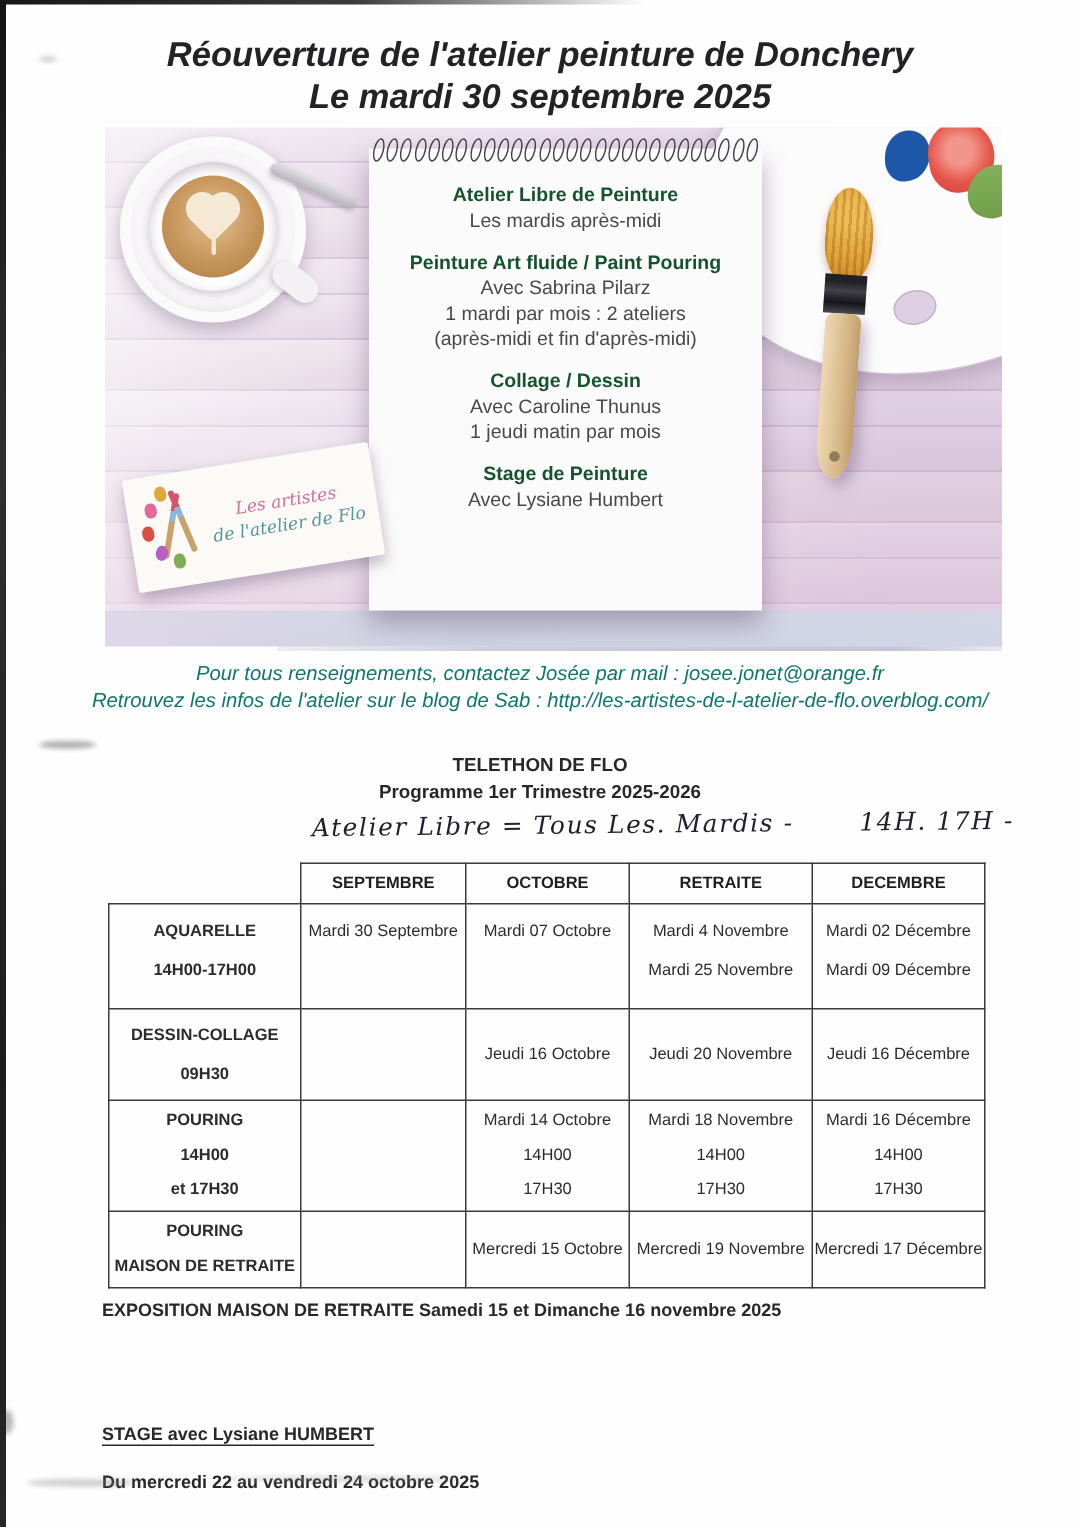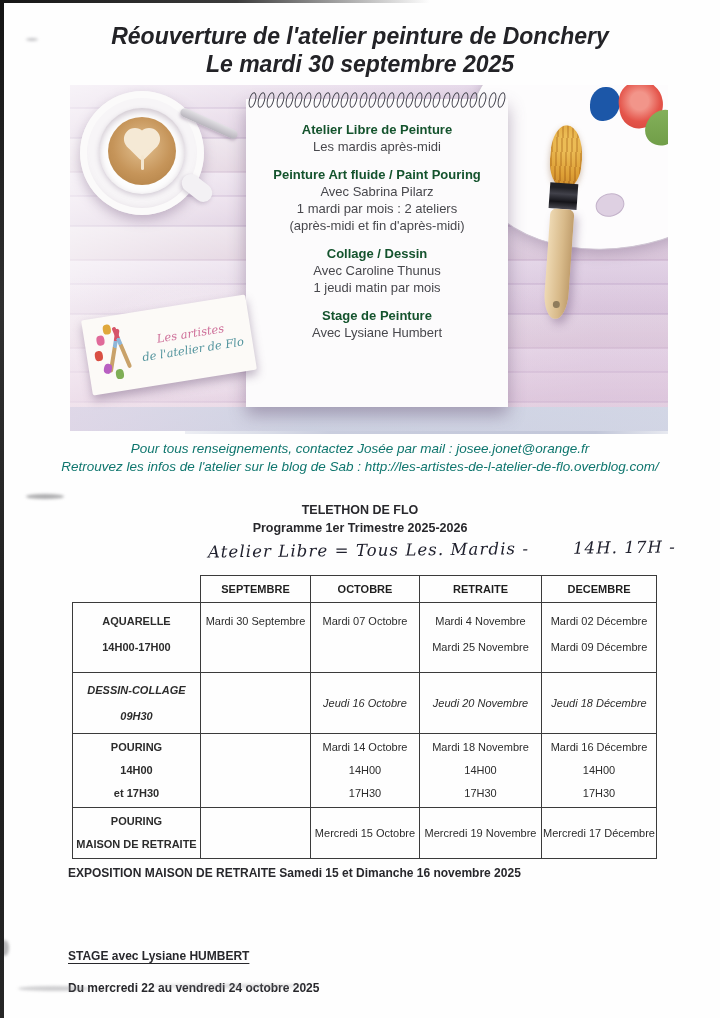--- a/index.html
+++ b/index.html
@@ -124,21 +124,21 @@
   
   .sched{position:absolute;left:72px;top:575px;border-collapse:collapse;table-layout:fixed;}
   .sched th,.sched td{border:1.2px solid #3b3b3b;padding:0;text-align:center;
       font-size:11px;color:#2c2c2c;overflow:visible;}
   .sched th{font-weight:bold;height:26px;color:#1f1f1f;}
   .sched th.blank{border:none;}
   .lab{font-weight:bold;color:#1f1f1f;}
   .cl{white-space:nowrap;}
   .r1 td{height:64px;vertical-align:top;padding-top:5px;}
   .r1 .cl{line-height:26px;}
-  .r2 td{height:56px;vertical-align:middle;font-style:italic;}
+  .r2 td{height:56px;vertical-align:middle;}
   .r2 td.lab{vertical-align:top;padding-top:4px;}
   .r2 .cl{line-height:26px;}
   .r2 td:not(.lab) .cl{line-height:14px;}
   .r3 td{height:71px;vertical-align:top;padding-top:2px;}
   .r3 .cl{line-height:23px;}
   .r4 td{height:50px;vertical-align:middle;}
   .r4 .cl{line-height:23px;}
   .r4 td:not(.lab) .cl{line-height:14px;}
 
   
@@ -324,21 +324,21 @@
         <div class="cl">09H30</div>
       </td>
       <td></td>
       <td>
             <div class="cl">Jeudi 16 Octobre</div>
           </td>
       <td>
             <div class="cl">Jeudi 20 Novembre</div>
           </td>
       <td>
-            <div class="cl">Jeudi 18 Décembre</div>
+            <div class="cl">Jeudi 16 Décembre</div>
           </td>
     </tr>
     <tr class="r3">
       <td class="lab">
         <div class="cl">POURING</div>
         <div class="cl">14H00</div>
         <div class="cl">et 17H30</div>
       </td>
       <td></td>
       <td>

